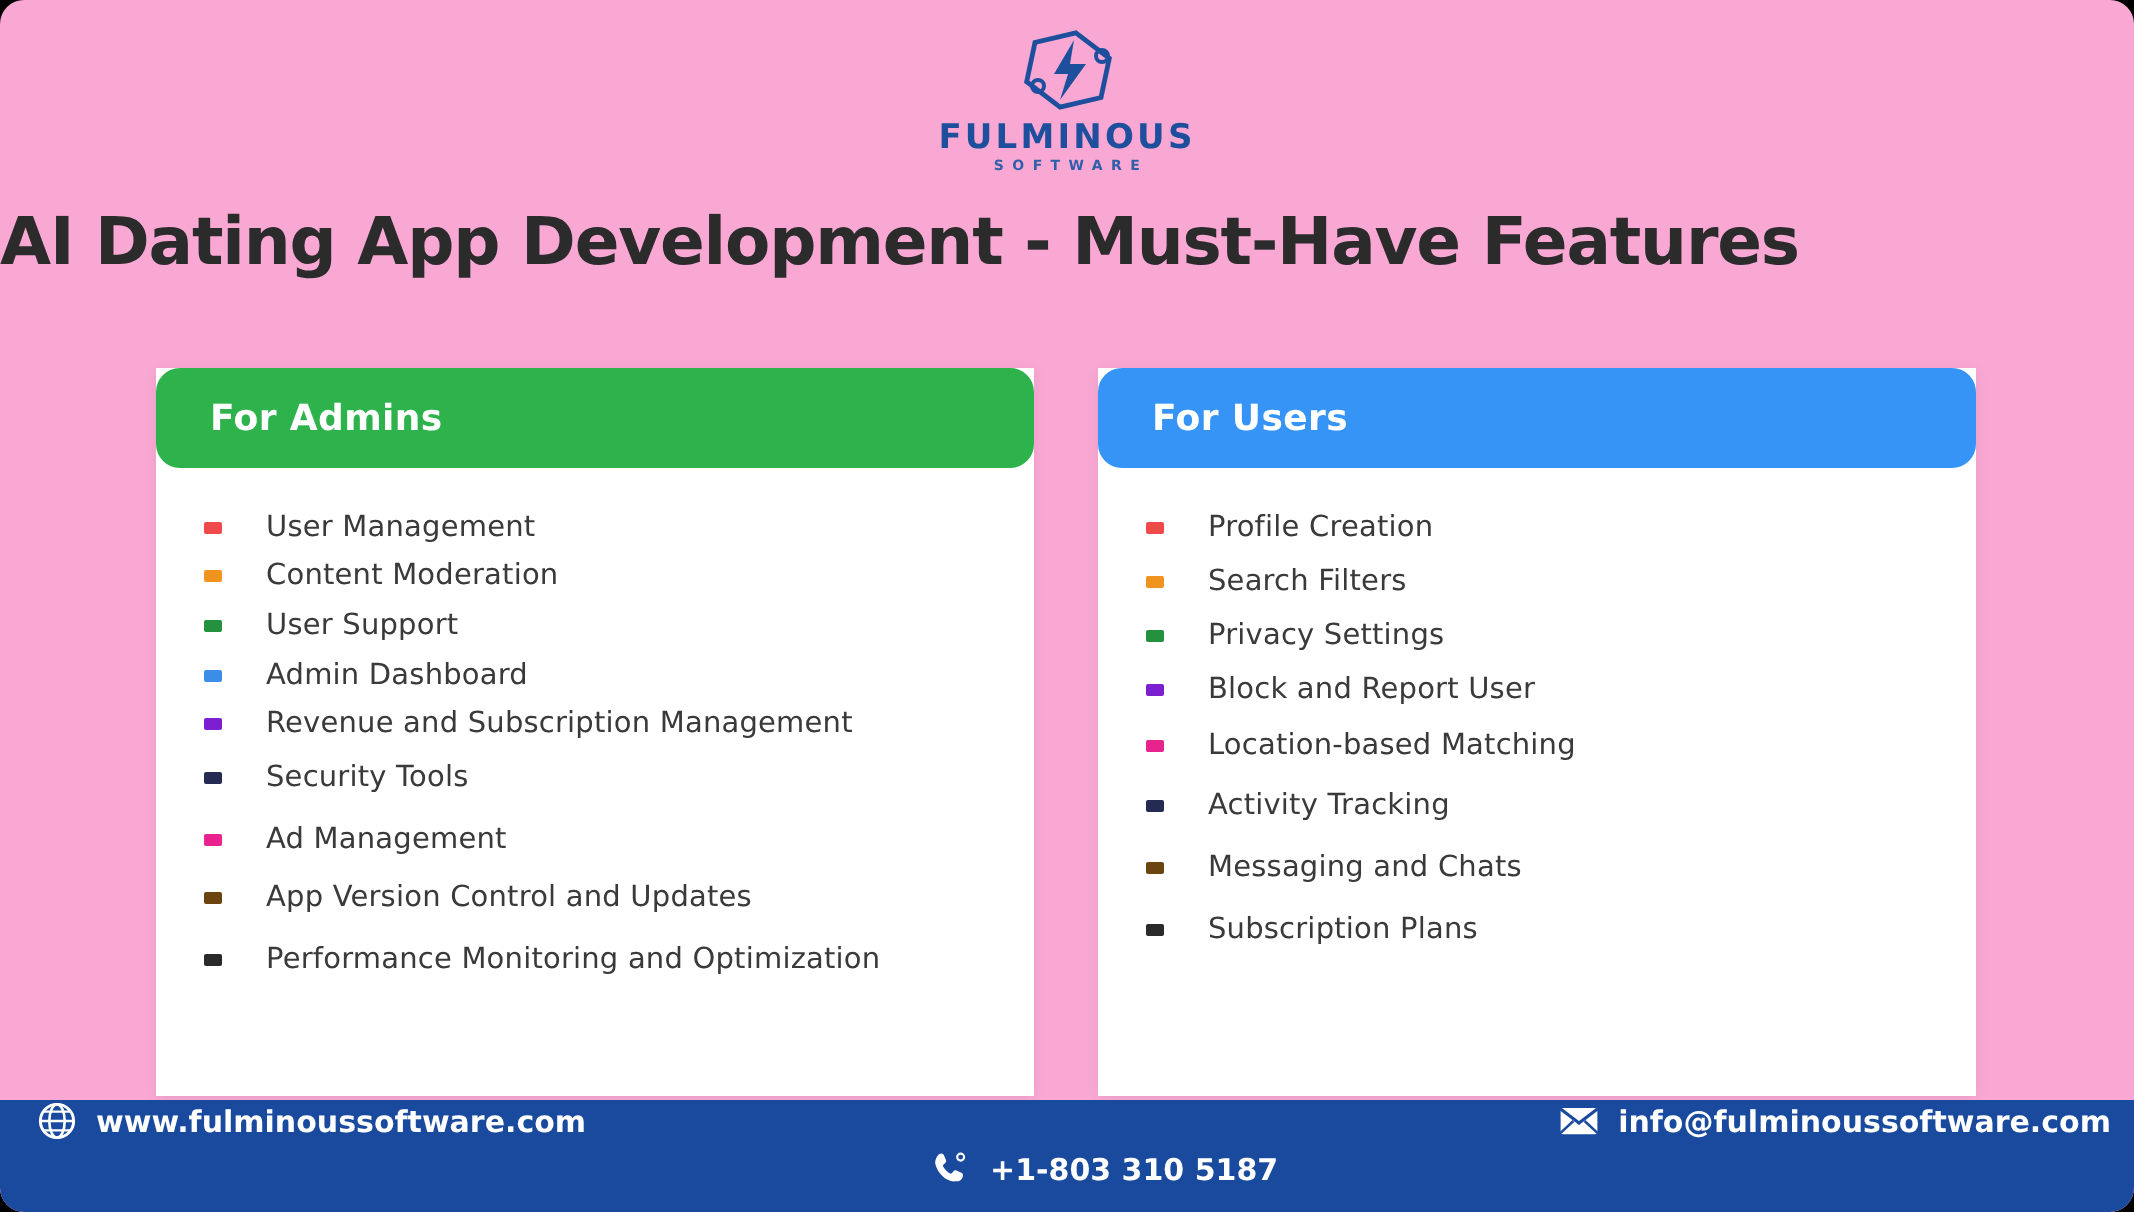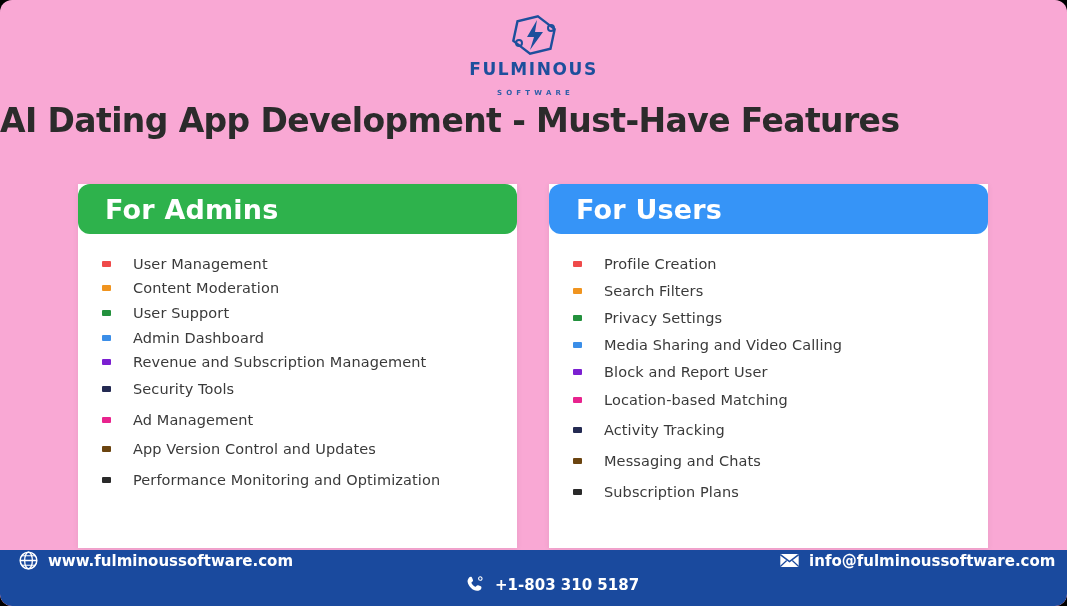--- a/index.html
+++ b/index.html
@@ -41,21 +41,21 @@
   .logo-word {
     margin-top: 3px;
     font-family: "DejaVu Sans", sans-serif;
     font-size: 17px;
     font-weight: bold;
     letter-spacing: 1.6px;
     color: #1d4f9c;
     line-height: 1;
   }
   .logo-sub {
-    margin-top: 12px;
+    margin-top: 2px;
     font-family: "DejaVu Sans", sans-serif;
     font-size: 7px;
     font-weight: bold;
     letter-spacing: 4.2px;
     color: #2f5fa8;
     line-height: 1;
     padding-left: 4px;
   }
 
   
@@ -87,21 +87,21 @@
 
   .card-header {
     height: 50px;
     display: flex;
     align-items: center;
     padding-left: 27px;
     box-sizing: border-box;
     border-top-left-radius: 12px;
     color: #ffffff;
     font-family: "DejaVu Sans", sans-serif;
-    font-size: 27px;
+    font-size: 18px;
     font-weight: bold;
     letter-spacing: 0.2px;
     border-radius: 12px;
   }
   .header-green { background: #2eb24c; }
   .header-blue  { background: #3694f7; }
 
   .card-body {
     padding: 22px 2px 0 24px;
   }
@@ -233,24 +233,20 @@
           <span class="feature-text">Profile Creation</span>
         </li>
         <li class="feature-item" style="margin-bottom:11px">
           <span class="bullet" style="background:#f0941f"></span>
           <span class="feature-text">Search Filters</span>
         </li>
         <li class="feature-item" style="margin-bottom:11px">
           <span class="bullet" style="background:#23913d"></span>
           <span class="feature-text">Privacy Settings</span>
         </li>
-        <li class="feature-item" style="margin-bottom:11px">
-          <span class="bullet" style="background:#3b8ee8"></span>
-          <span class="feature-text">Media Sharing and Video Calling</span>
-        </li>
         <li class="feature-item" style="margin-bottom:12px">
           <span class="bullet" style="background:#7b1fd1"></span>
           <span class="feature-text">Block and Report User</span>
         </li>
         <li class="feature-item" style="margin-bottom:14px">
           <span class="bullet" style="background:#e8238e"></span>
           <span class="feature-text">Location-based Matching</span>
         </li>
         <li class="feature-item" style="margin-bottom:15px">
           <span class="bullet" style="background:#242a52"></span>

